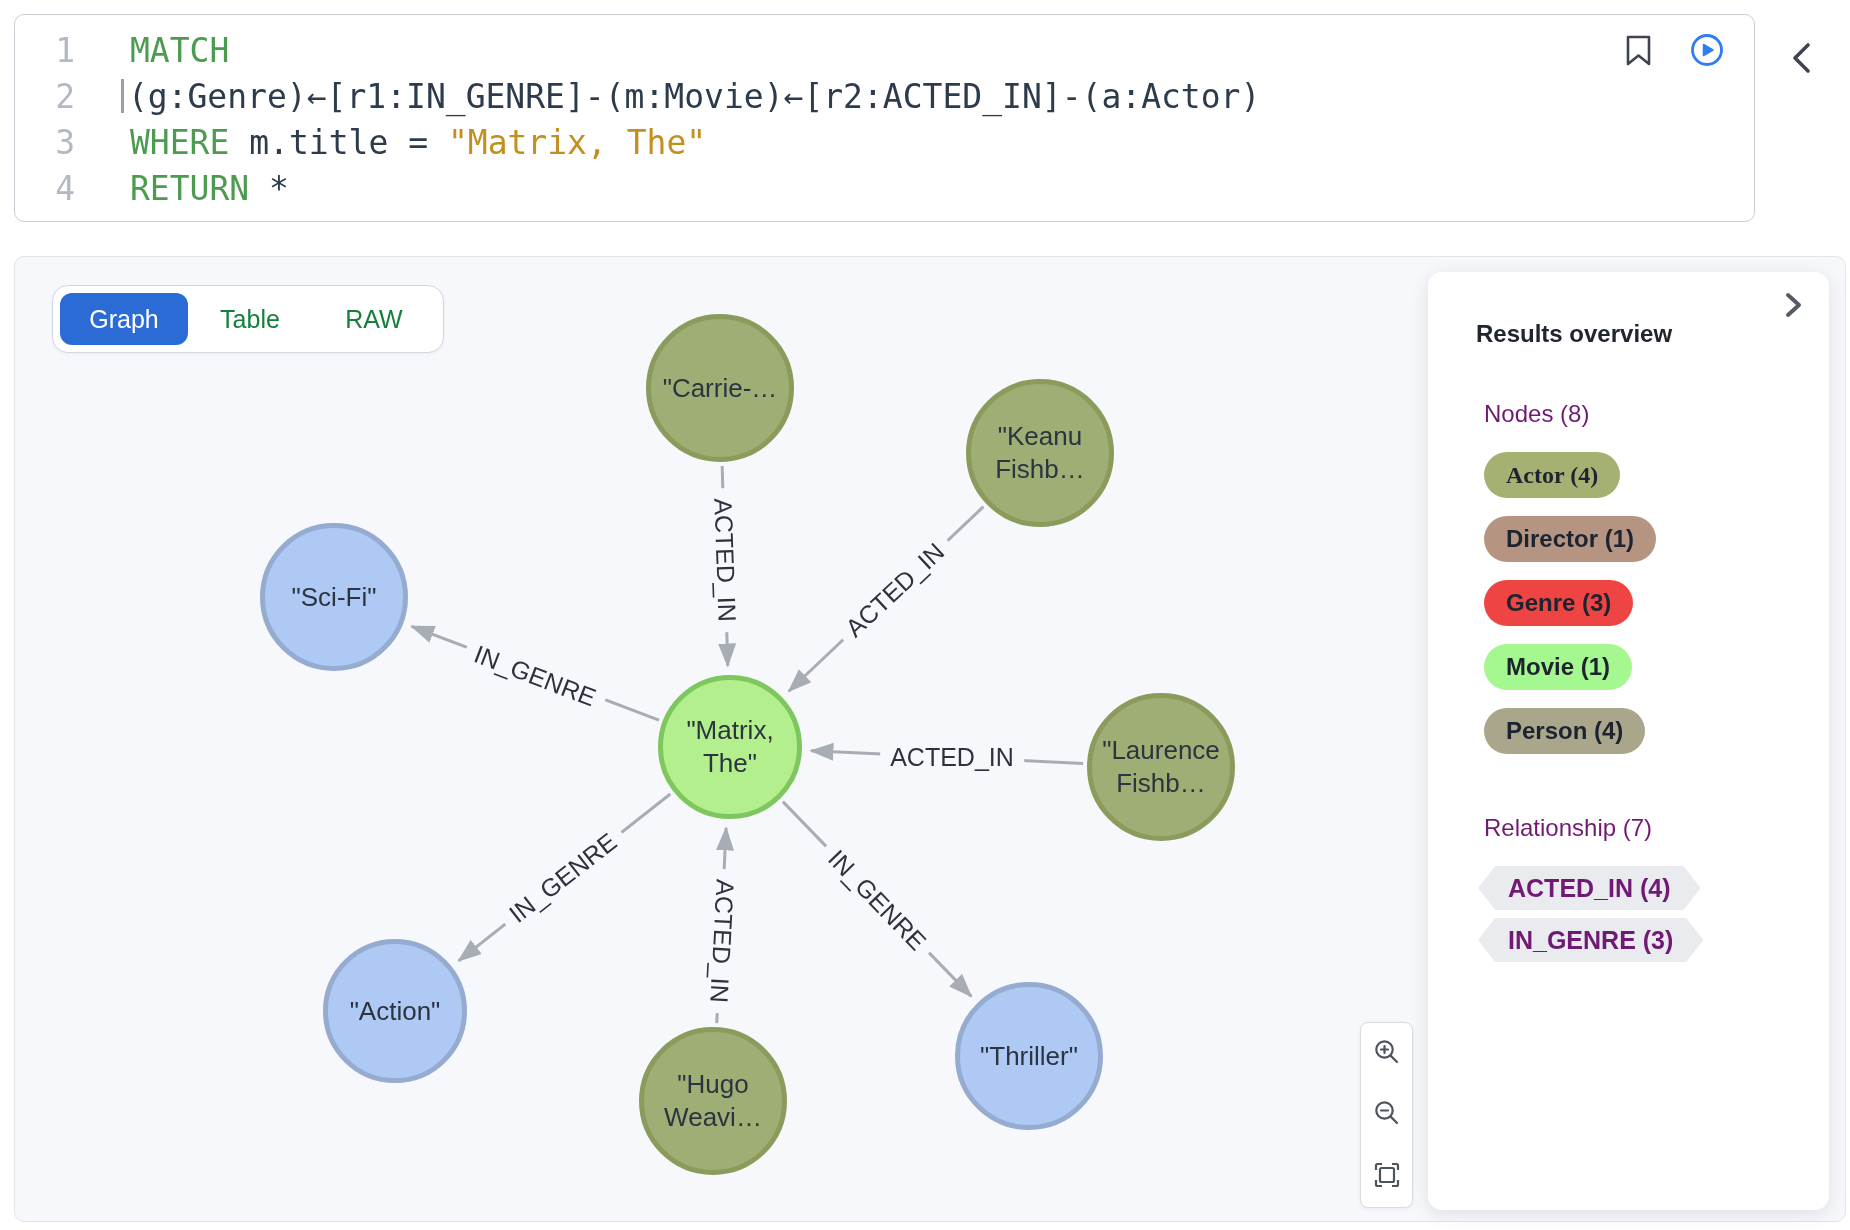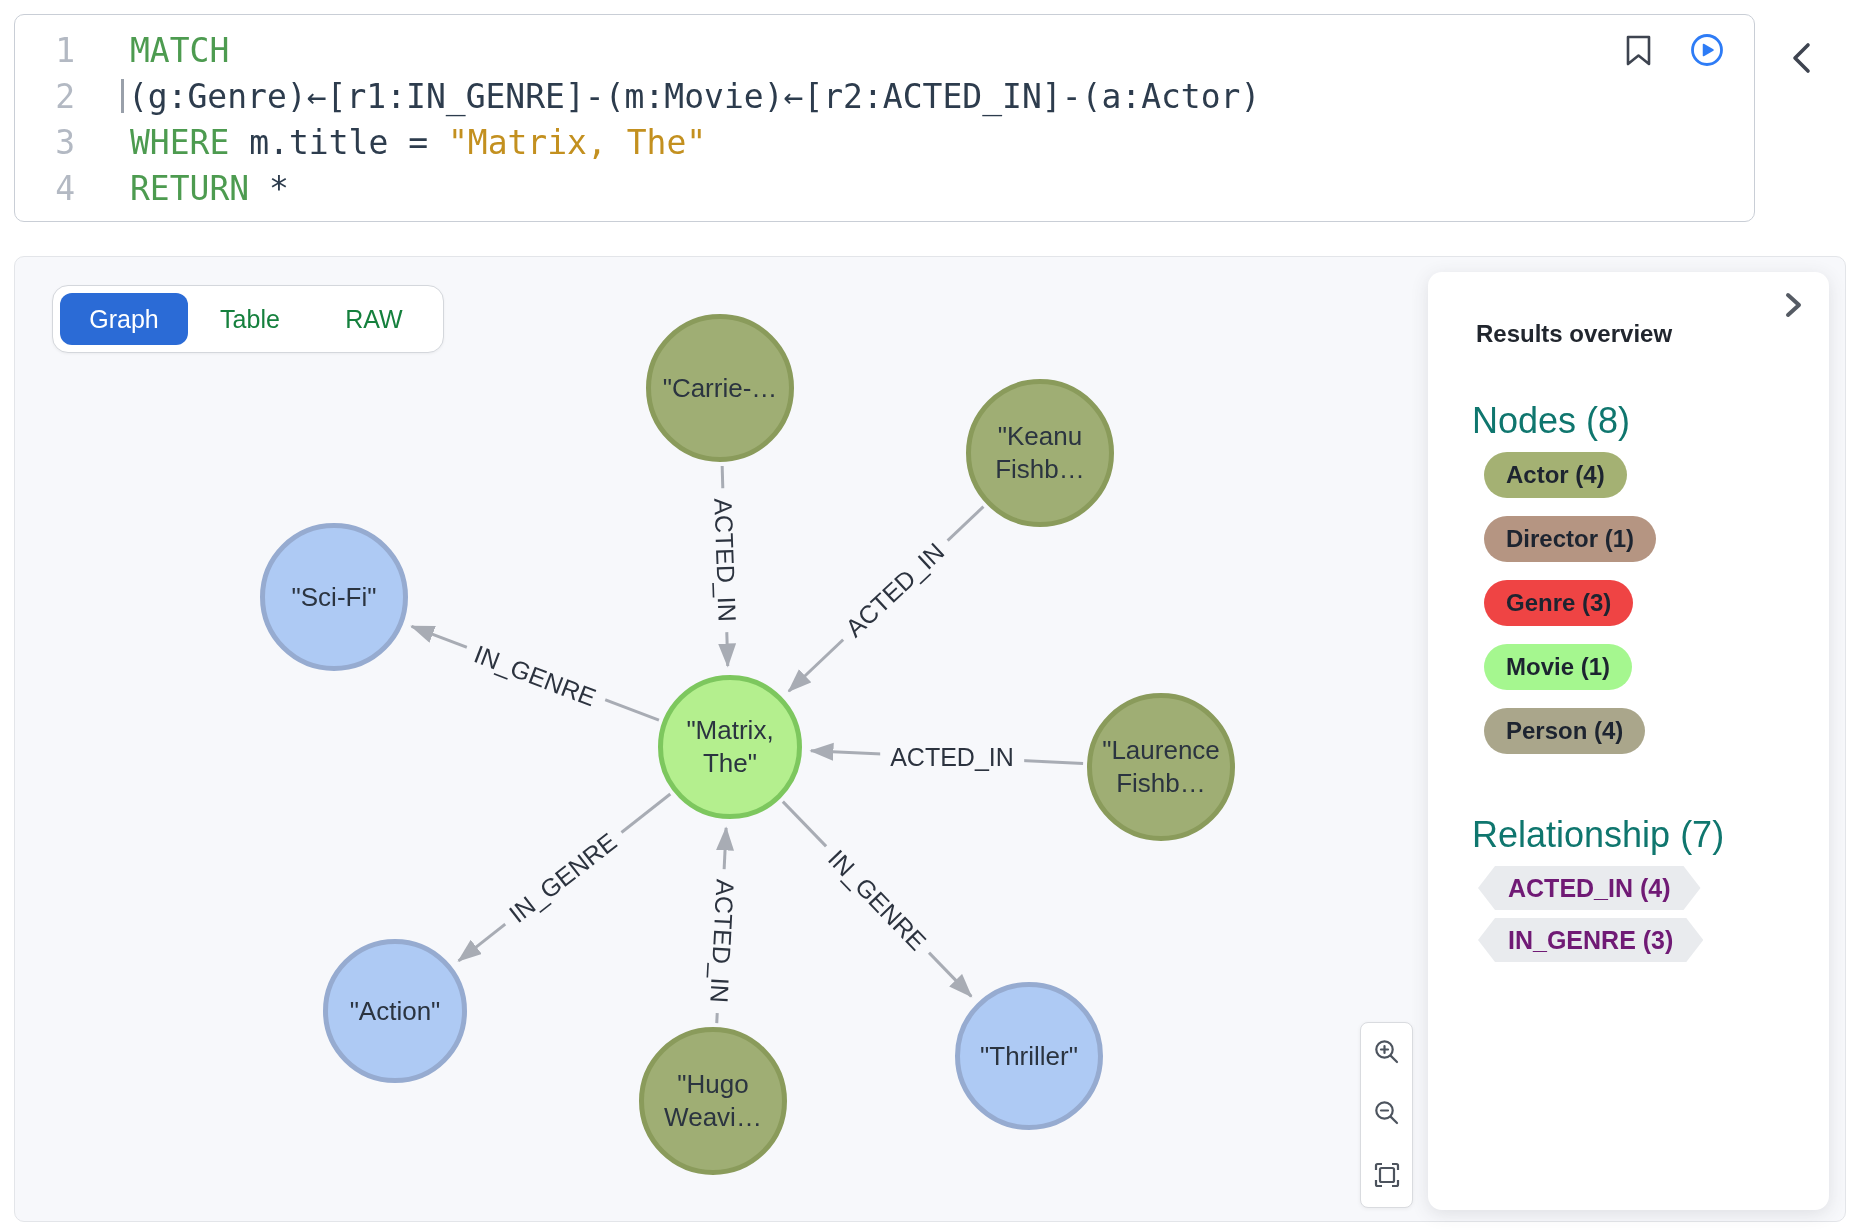--- a/index.html
+++ b/index.html
@@ -36,21 +36,21 @@
          align-items:center;justify-content:center;text-align:center;font-size:26px;color:#2b3440;
          line-height:33px;z-index:3;cursor:pointer;}
   .edge-label{position:absolute;font-size:25px;color:#2c333f;background:#f7f8fb;padding:1px 10px;
               white-space:nowrap;z-index:2;cursor:pointer;}
 
   
   .panel{position:absolute;left:1428px;top:272px;width:401px;height:938px;box-sizing:border-box;
          background:#ffffff;border-radius:14px;box-shadow:0 4px 18px rgba(60,64,70,.13);z-index:5;}
   .panel-collapse{position:absolute;left:352px;top:18px;}
   .panel-title{position:absolute;left:48px;top:48px;font-size:24px;font-weight:bold;color:#21262e;}
-  .panel-sub{position:absolute;left:44px;font-size:36px;color:#0f766e;}
+  .panel-sub{position:absolute;left:56px;font-size:24px;color:#701a75;}
   .badges{position:absolute;left:56px;top:180px;display:flex;flex-direction:column;align-items:flex-start;gap:18px;}
   .badge{height:46px;line-height:46px;border-radius:23px;padding:0 22px;font-size:24px;font-weight:bold;
          color:#1d2430;cursor:pointer;}
   .chips{position:absolute;left:50px;top:594px;display:flex;flex-direction:column;align-items:flex-start;gap:8px;}
   .chip{height:44px;line-height:44px;background:#e9ebee;padding:0 30px;font-size:25px;font-weight:bold;
         color:#701a75;cursor:pointer;
         clip-path:polygon(17px 0,calc(100% - 17px) 0,100% 50%,calc(100% - 17px) 100%,17px 100%,0 50%);}
 
   
   .zoombar{position:absolute;left:1360px;top:1022px;width:53px;height:186px;box-sizing:border-box;
@@ -179,21 +179,21 @@
     <button class="icon-btn panel-collapse">
       <span>
         <svg width="26" height="30" viewBox="0 0 26 30" fill="none">
           <path d="M8 5 L19 15 L8 25" stroke="#555b64" stroke-width="4" stroke-linecap="round" stroke-linejoin="round"></path>
         </svg>
       </span>
     </button>
     <div class="panel-title">Results overview</div>
     <div class="panel-sub" style="top:128px;">Nodes (8)</div>
     <div class="badges" id="node-badges">
-        <div class="badge" style="background: rgb(164, 177, 115);">Actor (4)</div>
+        <div class="badge" style="background: rgb(164, 177, 115); font-family: Liberation Serif, serif;">Actor (4)</div>
         <div class="badge" style="background: rgb(181, 149, 130);">Director (1)</div>
         <div class="badge" style="background: #ef4444;">Genre (3)</div>
         <div class="badge" style="background: rgb(165, 247, 143);">Movie (1)</div>
         <div class="badge" style="background: rgb(170, 166, 139);">Person (4)</div>
       </div>
     <div class="panel-sub" style="top:542px;">Relationship (7)</div>
     <div class="chips" id="rel-chips">
         <div class="chip">ACTED_IN (4)</div>
         <div class="chip">IN_GENRE (3)</div>
       </div>

